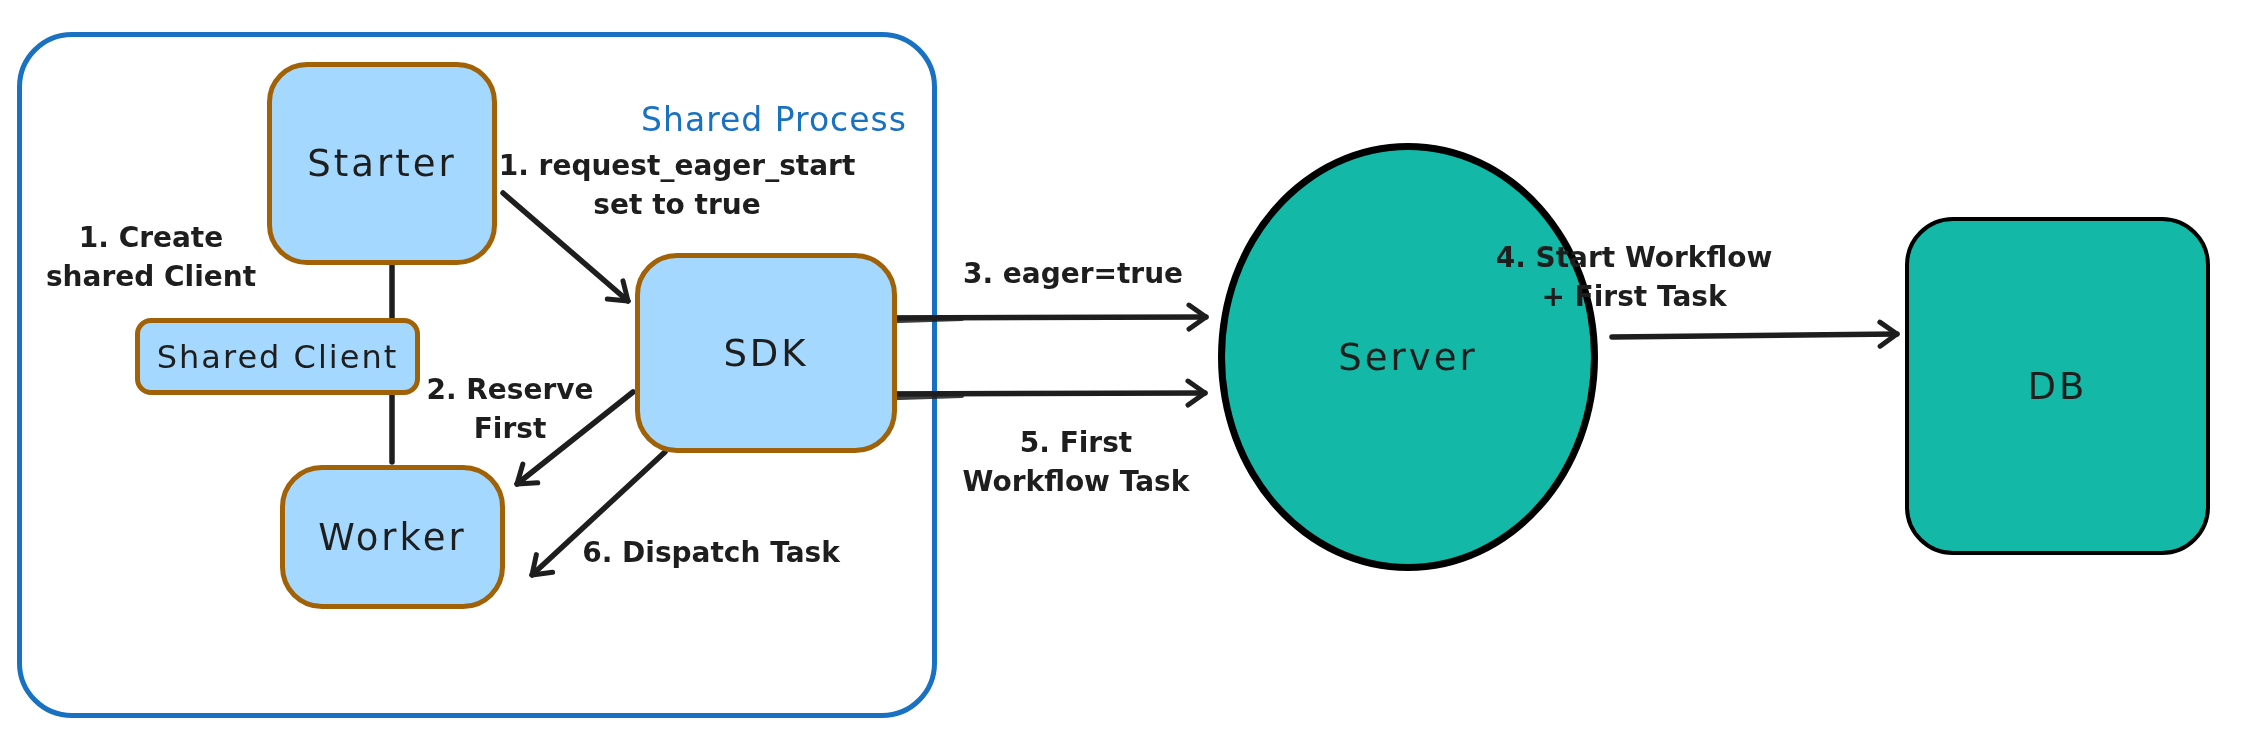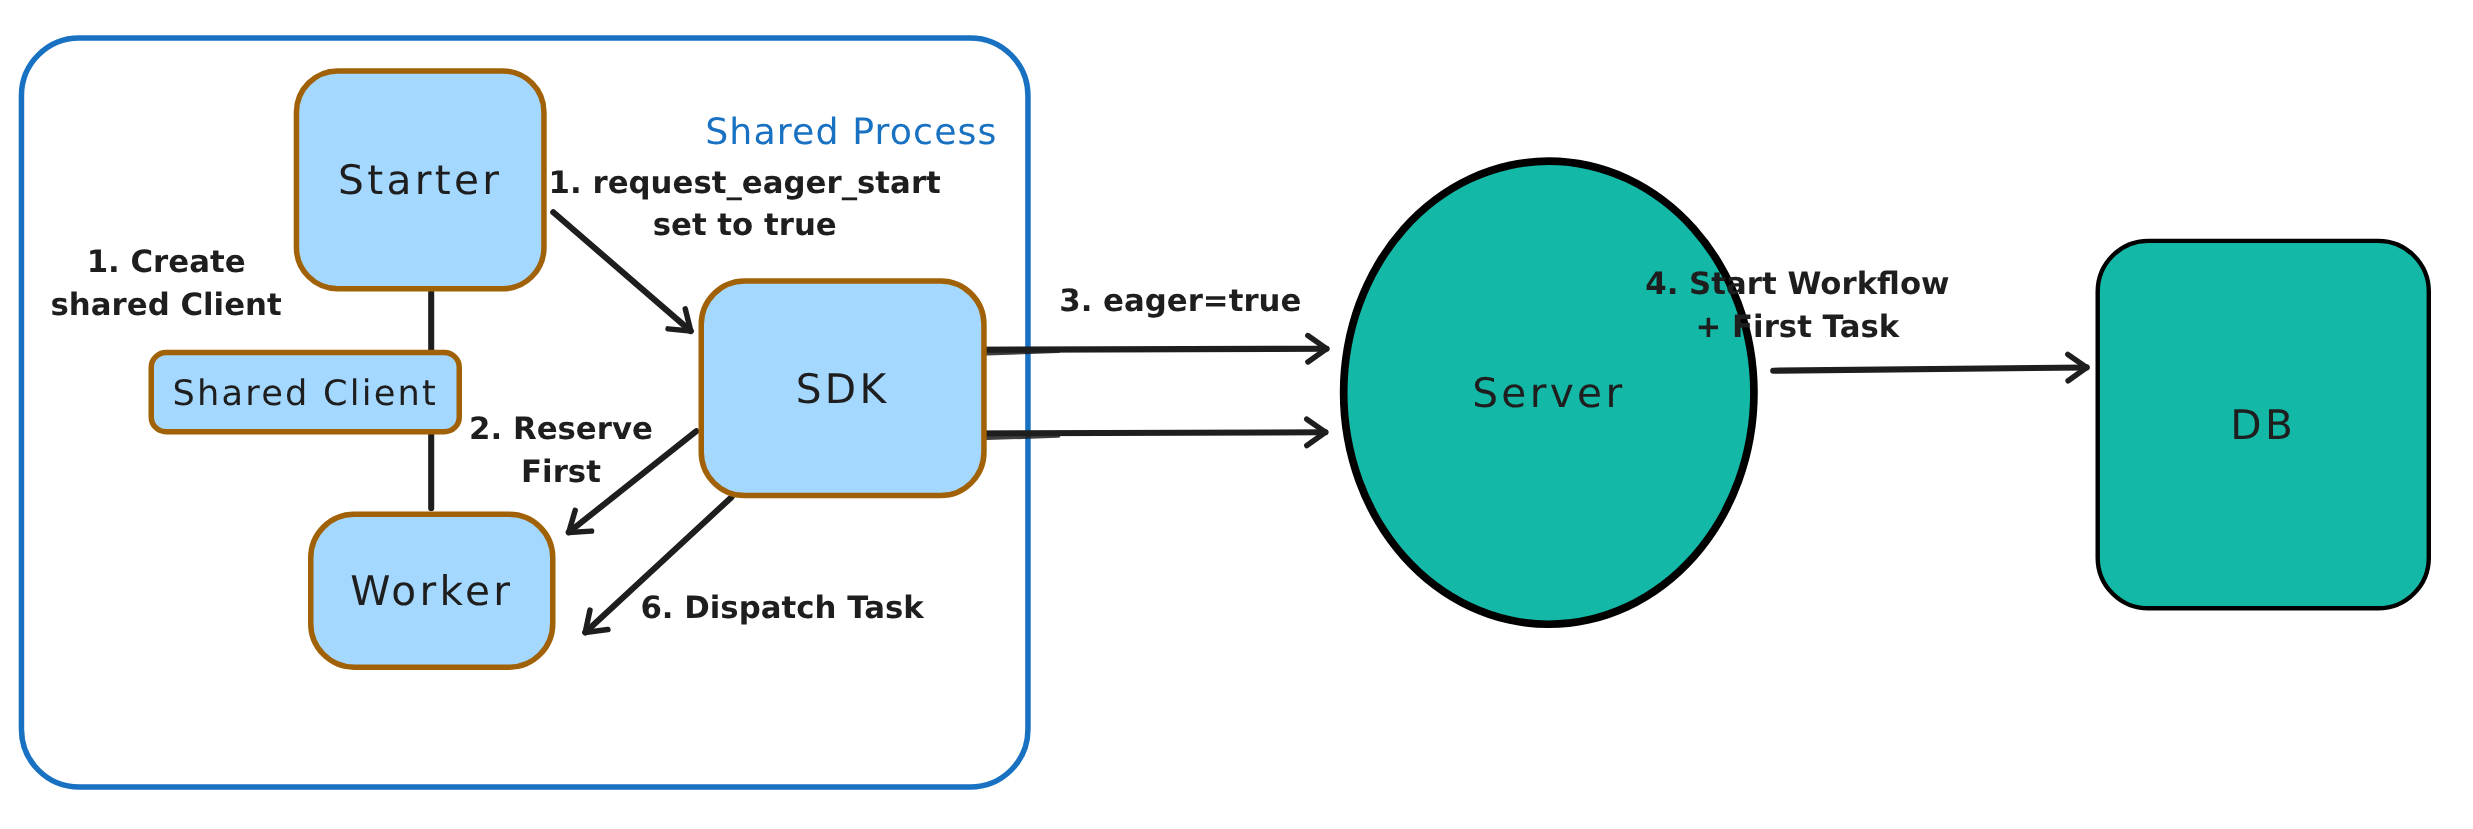--- a/index.html
+++ b/index.html
@@ -116,20 +116,24 @@
     <div>set to true</div>
   </div>
 
   <div class="lbl" style="left:510px;top:409px;">
     <div>2. Reserve</div>
     <div>First</div>
   </div>
 
   <div class="lbl" style="left:1073px;top:273px;">3. eager=true</div>
 
+  <div class="lbl" style="left:1076px;top:462px;">
+    <div>5. First</div>
+    <div>Workflow Task</div>
+  </div>
 
   <div class="lbl" style="left:1634px;top:277px;">
     <div>4. Start Workflow</div>
     <div>+ First Task</div>
   </div>
 
   <div class="lbl" style="left:711px;top:552px;">6. Dispatch Task</div>
 
 </div>
 

